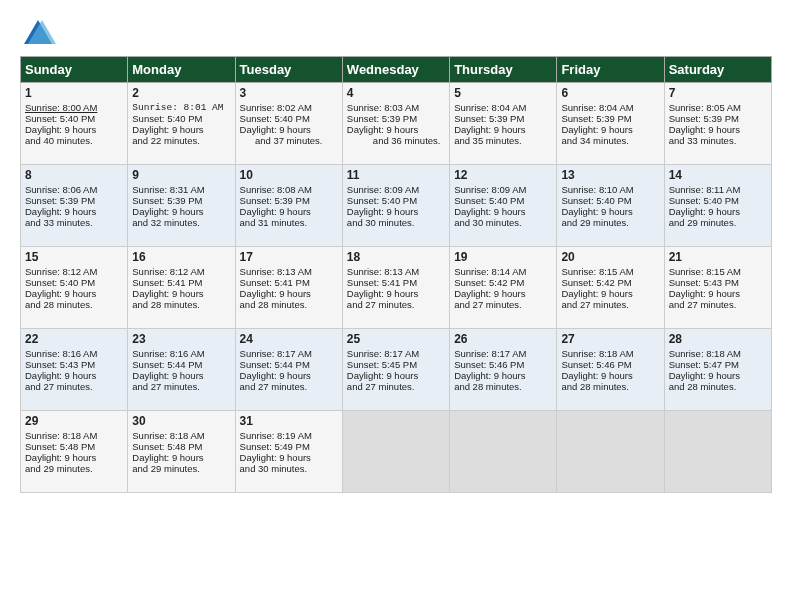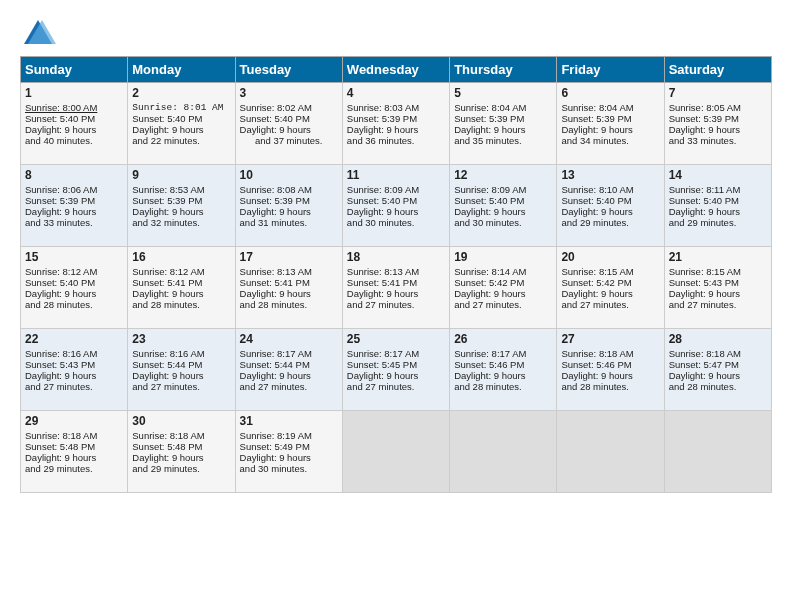--- a/index.html
+++ b/index.html
@@ -57,21 +57,21 @@
       font-size: 14px;
       color: #444;
       margin-top: 2px;
     }
     table {
       width: 100%;
       border-collapse: collapse;
       table-layout: fixed;
     }
     thead tr th {
-      background-color: #0369a1;
+      background-color: #14532d;
       color: #fff;
       font-size: 13px;
       font-weight: bold;
       padding: 5px 4px;
       text-align: left;
       border: 1px solid #aaa;
     }
     tbody tr td {
       vertical-align: top;
       border: 1px solid #ccc;
@@ -151,21 +151,21 @@
             <span style="display: block;">Sunrise: 8:02 AM</span>
             <span style="display: block;">Sunset: 5:40 PM</span>
             <span style="display: block;">Daylight: 9 hours</span>
             <span style="display: block; text-align: center;">and 37 minutes.</span>
           </td>
           <td>
             <span class="day-num">4</span>
             <span style="display: block;">Sunrise: 8:03 AM</span>
             <span style="display: block;">Sunset: 5:39 PM</span>
             <span style="display: block;">Daylight: 9 hours</span>
-            <span style="display: block;">and 36 minutes.</span>
+            <span style="display: block; margin-left: 26px;">and 36 minutes.</span>
           </td>
           <td>
             <span class="day-num">5</span>
             <span style="display: block;">Sunrise: 8:04 AM</span>
             <span style="display: block;">Sunset: 5:39 PM</span>
             <span style="display: block;">Daylight: 9 hours</span>
             <span style="display: block;">and 35 minutes.</span>
           </td>
           <td>
             <span class="day-num">6</span>
@@ -185,21 +185,21 @@
         <tr>
           <td>
             <span class="day-num">8</span>
             <span style="display: block;">Sunrise: 8:06 AM</span>
             <span style="display: block;">Sunset: 5:39 PM</span>
             <span style="display: block;">Daylight: 9 hours</span>
             <span style="display: block;">and 33 minutes.</span>
           </td>
           <td>
             <span class="day-num">9</span>
-            <span style="display: block;">Sunrise: 8:53 AM</span>
+            <span style="display: block;">Sunrise: 8:31 AM</span>
             <span style="display: block;">Sunset: 5:39 PM</span>
             <span style="display: block;">Daylight: 9 hours</span>
             <span style="display: block;">and 32 minutes.</span>
           </td>
           <td>
             <span class="day-num">10</span>
             <span style="display: block;">Sunrise: 8:08 AM</span>
             <span style="display: block;">Sunset: 5:39 PM</span>
             <span style="display: block;">Daylight: 9 hours</span>
             <span style="display: block;">and 31 minutes.</span>

